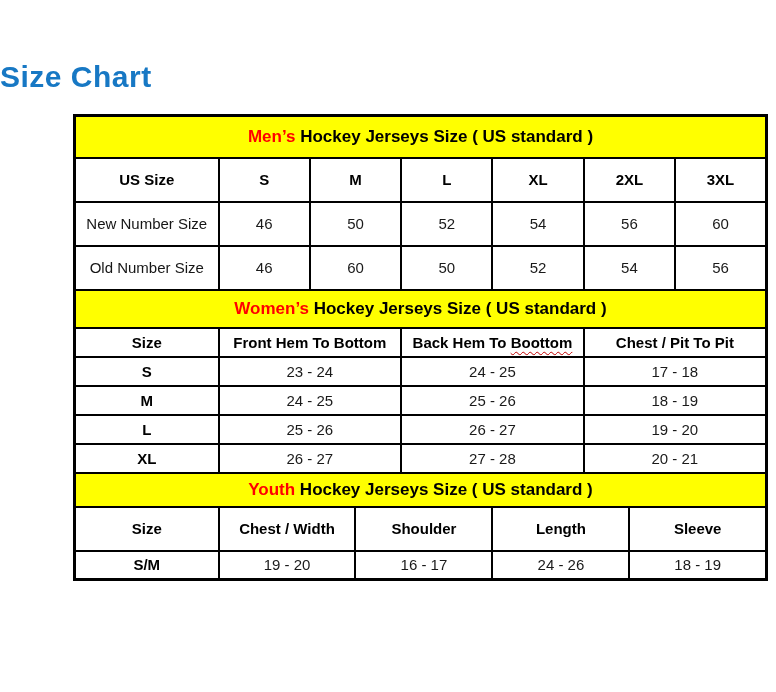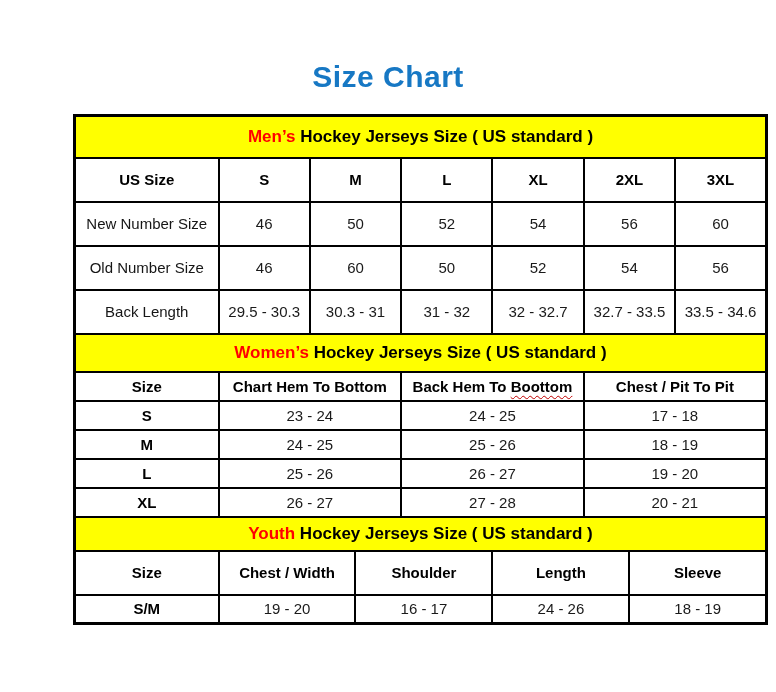--- a/index.html
+++ b/index.html
@@ -3,21 +3,21 @@
 <meta charset="utf-8">
 <style>
   html,body{margin:0;padding:0;}
   body{
     width:776px;height:692px;background:#ffffff;
     font-family:"Liberation Sans",sans-serif;color:#111;
     overflow:hidden;
   }
   .page-title{
     margin-top:60px;
-    text-align:center;
+    text-align:left;
     font-size:30px;
     font-weight:bold;
     color:#1778c4;
     letter-spacing:0.5px;
   }
   .chart-wrap{
     margin:20px 0 0 38px;
     width:695px;
     padding-left:35px;
   }
@@ -111,38 +111,29 @@
       </tr>
       <tr class="h28">
         <td class="row-label">Old Number Size</td>
         <td colspan="2" class="val">46</td>
         <td colspan="2" class="val">60</td>
         <td colspan="2" class="val">50</td>
         <td colspan="2" class="val">52</td>
         <td colspan="2" class="val">54</td>
         <td colspan="2" class="val">56</td>
       </tr>
-      <tr class="h28">
-        <td class="row-label">Back Length</td>
-        <td colspan="2" class="val">29.5 - 30.3</td>
-        <td colspan="2" class="val">30.3 - 31</td>
-        <td colspan="2" class="val">31 - 32</td>
-        <td colspan="2" class="val">32 - 32.7</td>
-        <td colspan="2" class="val">32.7 - 33.5</td>
-        <td colspan="2" class="val">33.5 - 34.6</td>
-      </tr>
 
       <tr class="band h-band2">
         <th colspan="13">
           <span class="hl-red">Women’s</span><span> Hockey Jerseys Size ( US standard )</span>
         </th>
       </tr>
       <tr class="hdr h29">
         <th>Size</th>
-        <th colspan="4">Chart Hem To Bottom</th>
+        <th colspan="4">Front Hem To Bottom</th>
         <th colspan="4"><span>Back Hem To </span><span class="misspell">Boottom</span></th>
         <th colspan="4">Chest / Pit To Pit</th>
       </tr>
       <tr class="h29">
         <td class="size-label">S</td>
         <td colspan="4" class="val">23 - 24</td>
         <td colspan="4" class="val">24 - 25</td>
         <td colspan="4" class="val">17 - 18</td>
       </tr>
       <tr class="h29">

